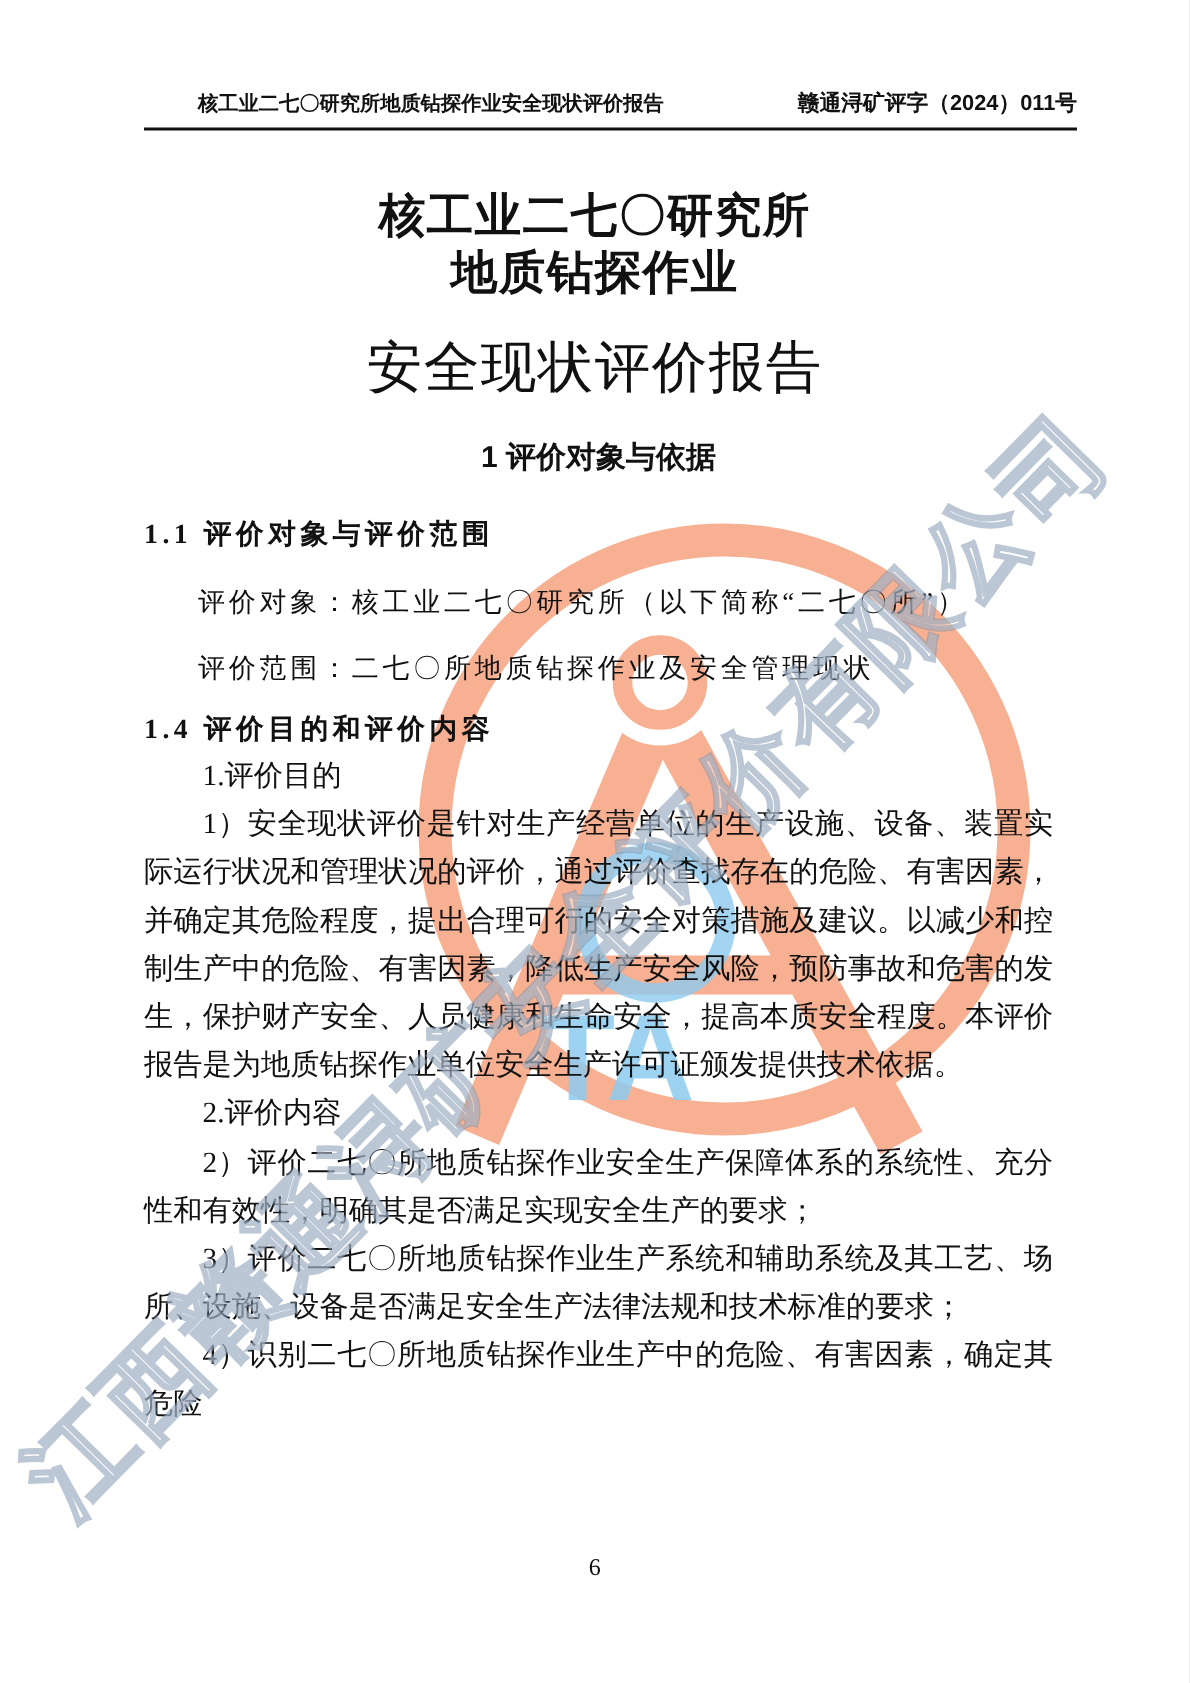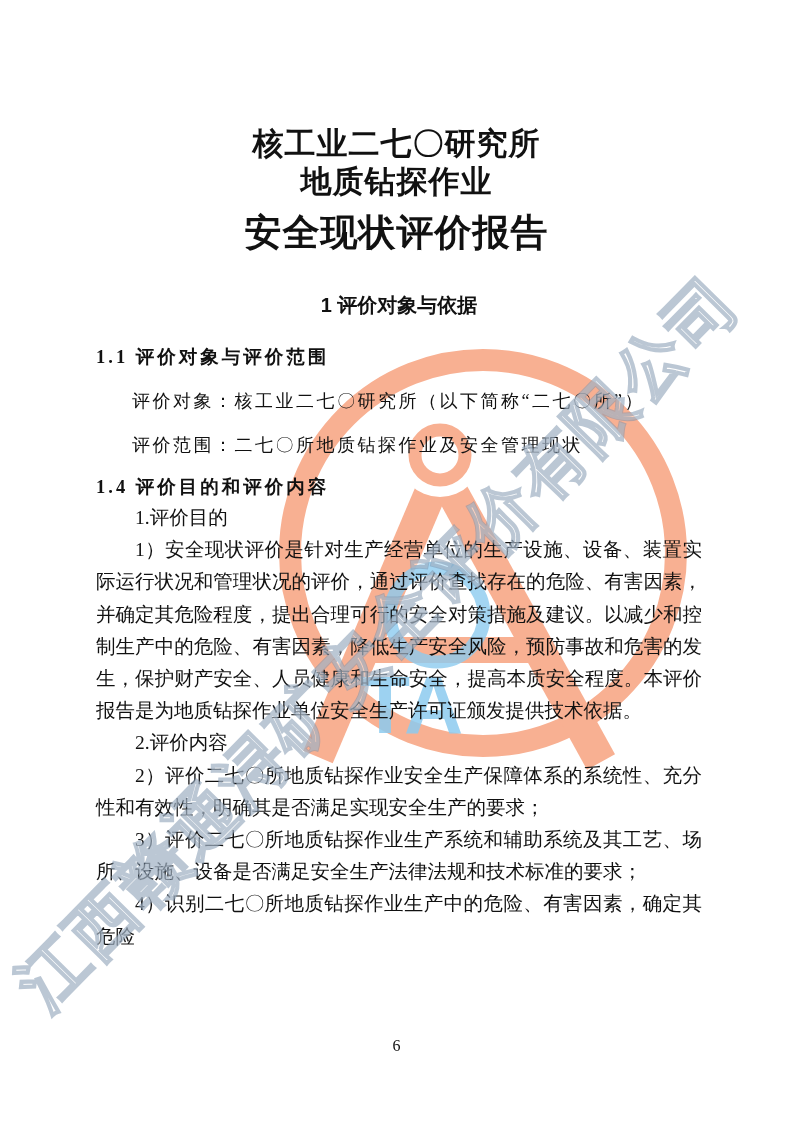--- a/index.html
+++ b/index.html
@@ -24,22 +24,22 @@
   .header .hl{margin-left:36px;}
   .header .hr{font-size:14.5px;}
   
   .title-block{position:absolute;left:0;top:125px;width:793px;text-align:center;}
   .title-serif{
     font-family:"Liberation Serif","DejaVu Serif",serif;
     font-size:31px;font-weight:bold;line-height:38px;letter-spacing:1px;
   }
   .title-hei{
     font-family:"Liberation Sans","DejaVu Sans",sans-serif;
-    font-size:37px;font-weight:bold;line-height:48px;letter-spacing:1px;
-    margin-top:8px;
+    font-size:37px;font-weight:normal;line-height:48px;letter-spacing:1px;
+    margin-top:20px;
   }
   
   .content{position:absolute;left:96px;top:292px;width:606px;}
   .h-num{
     font-family:"Liberation Sans","DejaVu Sans",sans-serif;
     font-weight:bold;font-size:20px;line-height:26px;text-align:center;
   }
   .h-sub{
     font-weight:bold;font-size:18.5px;line-height:24px;letter-spacing:3px;
     margin-top:27px;
@@ -86,20 +86,24 @@
     <path d="M440 470 L601 762" stroke="#F8B092" stroke-width="32" fill="none"></path>
     <path d="M374 650 L531 650" stroke="#F8B092" stroke-width="26" fill="none"></path>
 
     <circle cx="440" cy="455" r="42" fill="#ffffff"></circle>
     <circle cx="440" cy="455" r="25" fill="none" stroke="#F8B092" stroke-width="13"></circle>
 
     <circle cx="437" cy="615" r="47" fill="none" stroke="#8CCBEF" stroke-width="13" opacity="0.8"></circle>
     <text x="360" y="733" font-family="Liberation Sans, DejaVu Sans, sans-serif" font-size="82" font-weight="bold" fill="#8CCBEF" opacity="0.85">TA</text>
   </svg>
 
+  <div class="header">
+    <span class="hl">核工业二七〇研究所地质钻探作业安全现状评价报告</span>
+    <span class="hr">赣通浔矿评字（2024）011号</span>
+  </div>
 
   <div class="title-block">
     <div class="title-serif">核工业二七〇研究所</div>
     <div class="title-serif">地质钻探作业</div>
     <div class="title-hei">安全现状评价报告</div>
   </div>
 
   <div class="content">
     <div class="h-num">1 评价对象与依据</div>
     <div class="h-sub">1.1 评价对象与评价范围</div>

